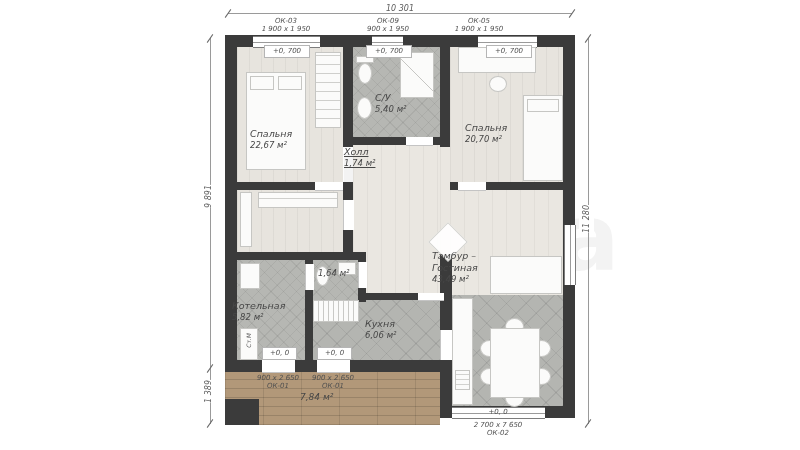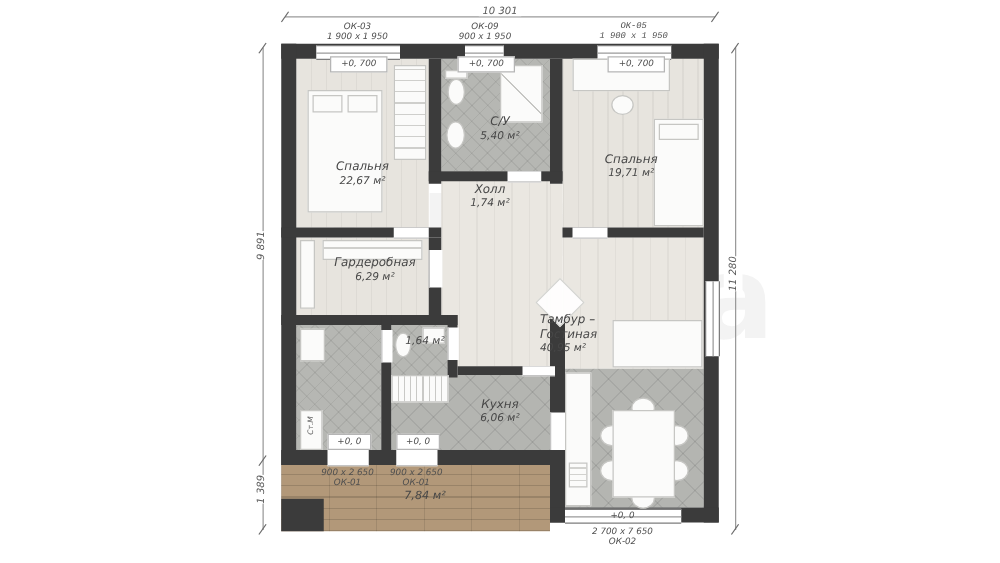--- a/index.html
+++ b/index.html
@@ -35,21 +35,21 @@
          background-position:center;background-repeat:no-repeat;}
   .door-gap-h{position:absolute;background:#fff;border-bottom:1px solid #c4c4c4;}
   .door-gap-v{position:absolute;background:#fff;border-left:1px solid #c4c4c4;}
   
   .furn{position:absolute;background:#fbfbfa;border:1px solid #c6c6c3;box-sizing:border-box;}
   .round{border-radius:50%;}
   .shelves{background-image:repeating-linear-gradient(0deg,#fbfbfa 0 8px,#cfcfcc 8px 9px);}
   .hatch-v{background-image:repeating-linear-gradient(90deg,#fbfbfa 0 4px,#c9c9c6 4px 5px);}
   
   .room-label{position:absolute;font-style:italic;font-size:9.5px;line-height:1.25;
-              color:#474747;text-align:center;white-space:nowrap;}
+              color:#474747;white-space:nowrap;}
   .room-label .area{font-size:8.5px;}
   .dim-text{position:absolute;font-style:italic;font-size:8px;color:#5a5a5a;background:#fff;
             padding:0 3px;white-space:nowrap;}
   .open-label{position:absolute;font-style:italic;font-size:7px;line-height:1.2;color:#4f4f4f;
               text-align:center;white-space:nowrap;}
   .elev-box{position:absolute;background:#fff;border:1px solid #b5b5b5;font-style:italic;
             font-size:7px;color:#4f4f4f;text-align:center;line-height:11px;}
   .elev-plain{position:absolute;font-style:italic;font-size:7px;color:#4f4f4f;text-align:center;}
   .dim-line{position:absolute;background:#9a9a9a;}
   .tick{position:absolute;width:10px;height:1px;background:#6a6a6a;transform:rotate(-55deg);}
@@ -162,62 +162,62 @@
   <div class="room-label" style="left:250px;top:128px;width:80px;">
     <div>Спальня</div>
     <div class="area">22,67 м²</div>
   </div>
   <div class="room-label" style="left:375px;top:92px;width:50px;">
     <div>С/У</div>
     <div class="area">5,40 м²</div>
   </div>
   <div class="room-label" style="left:465px;top:122px;width:80px;">
     <div>Спальня</div>
-    <div class="area">19,71 м²</div>
-  </div>
-  <div class="room-label" style="left:357px;top:146px;width:70px;">
+    <div class="area">20,70 м²</div>
+  </div>
+  <div class="room-label" style="left:344px;top:146px;width:70px;text-decoration:underline;">
     <div>Холл</div>
     <div class="area">1,74 м²</div>
   </div>
-  <div class="room-label" style="left:255px;top:205px;width:90px;">
-    <div>Гардеробная</div>
-    <div class="area">6,29 м²</div>
+  <div class="room-label" style="left:232px;top:300px;width:80px;">
+    <div>Котельная</div>
+    <div class="area">5,82 м²</div>
   </div>
   <div class="room-label" style="left:318px;top:268px;width:44px;">
     <div class="area">1,64 м²</div>
   </div>
   <div class="room-label" style="left:365px;top:318px;width:70px;">
     <div>Кухня</div>
     <div class="area">6,06 м²</div>
   </div>
   <div class="room-label" style="left:420px;top:250px;width:80px;text-align:left;padding-left:12px;">
     <div>Тамбур –</div>
     <div>Гостиная</div>
-    <div class="area">40,95 м²</div>
+    <div class="area">43,49 м²</div>
   </div>
   <div class="room-label" style="left:300px;top:392px;width:80px;">
     <div class="area" style="font-size:9px;">7,84 м²</div>
   </div>
 
   <div class="elev-box" style="left:264px;top:45px;width:44px;height:11px;">+0, 700</div>
   <div class="elev-box" style="left:366px;top:45px;width:44px;height:11px;">+0, 700</div>
   <div class="elev-box" style="left:486px;top:45px;width:44px;height:11px;">+0, 700</div>
   <div class="elev-box" style="left:262px;top:347px;width:33px;height:11px;">+0, 0</div>
   <div class="elev-box" style="left:317px;top:347px;width:33px;height:11px;">+0, 0</div>
   <div class="elev-plain" style="left:480px;top:408px;width:36px;">+0, 0</div>
 
   <div class="open-label" style="left:251px;top:17px;width:70px;">
     <div>ОК-03</div>
     <div>1 900 х 1 950</div>
   </div>
   <div class="open-label" style="left:353px;top:17px;width:70px;">
     <div>ОК-09</div>
     <div>900 х 1 950</div>
   </div>
-  <div class="open-label" style="left:472px;top:17px;width:70px;font-family:Liberation Mono, monospace;">
+  <div class="open-label" style="left:444px;top:17px;width:70px;">
     <div>ОК-05</div>
     <div>1 900 х 1 950</div>
   </div>
   <div class="open-label" style="left:243px;top:374px;width:70px;">
     <div>900 х 2 650</div>
     <div>ОК-01</div>
   </div>
   <div class="open-label" style="left:298px;top:374px;width:70px;">
     <div>900 х 2 650</div>
     <div>ОК-01</div>

